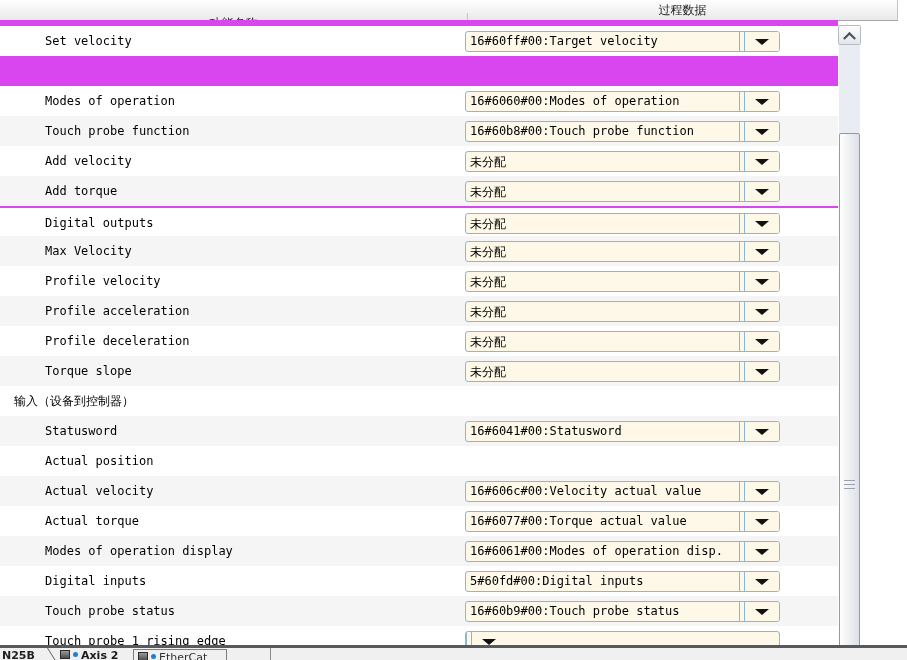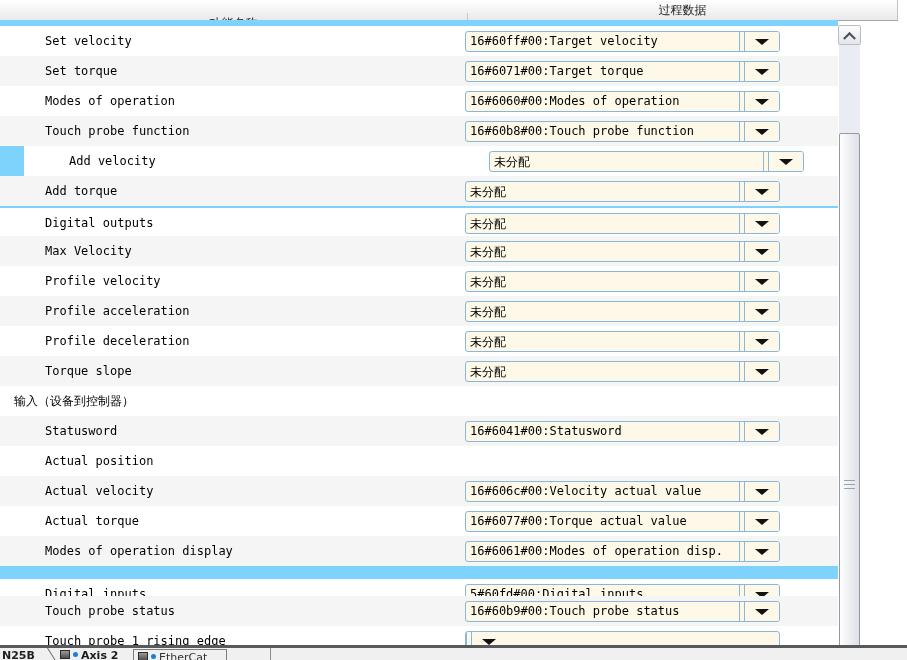--- a/index.html
+++ b/index.html
@@ -8,21 +8,21 @@
 
   
   .hdr{position:absolute;left:0;top:0;height:20px;width:898px;display:flex;
        border-bottom:1px solid #a6a6a6;background:linear-gradient(#ffffff,#e9e9e9);}
   .hdr-cell{display:flex;align-items:center;justify-content:center;height:100%;
             font-family:"DejaVu Sans",sans-serif;font-size:12px;color:#222;}
   .hdr-c1{width:467px;border-right:1px solid #c4c4c4;margin-top:13px;}
   .hdr-c2{flex:1;border-right:1px solid #c4c4c4;}
 
   
-  .tbody{position:absolute;left:0;top:20px;width:838px;height:625px;overflow:hidden;background:#7dd3fc;}
+  .tbody{position:absolute;left:0;top:20px;width:838px;height:625px;overflow:hidden;background:#d946ef;}
   .row{position:absolute;left:0;width:838px;height:30px;background:#ffffff;}
   .row.alt{background:#f5f5f5;}
   .rowlabel{position:absolute;left:45px;top:0;line-height:30px;white-space:nowrap;}
   .row.section .rowlabel{left:14px;font-family:"DejaVu Sans",sans-serif;}
 
   
   .combo{position:absolute;left:465px;top:5px;width:315px;height:21px;box-sizing:border-box;
          display:flex;background:#fdf8e7;border:1px solid #89b7d7;border-radius:3px;overflow:hidden;}
   .combo-text{flex:1;padding:2px 4px 0 4px;white-space:nowrap;overflow:hidden;}
   .combo-sep{width:4px;border-left:1px solid #89b7d7;border-right:1px solid #89b7d7;height:100%;}
@@ -80,51 +80,41 @@
       <div class="row" style="top: 6px;">
         <span class="rowlabel">Set velocity</span>
         <div class="combo">
           <span class="combo-text">16#60ff#00:Target velocity</span>
           <span class="combo-sep"></span>
           <span class="combo-btn">
             <i class="arrow"></i>
           </span>
         </div>
       </div>
-      <div class="row alt" style="top: 36px;">
-        <span class="rowlabel">Set torque</span>
-        <div class="combo">
-          <span class="combo-text">16#6071#00:Target torque</span>
-          <span class="combo-sep"></span>
-          <span class="combo-btn">
-            <i class="arrow"></i>
-          </span>
-        </div>
-      </div>
       <div class="row" style="top: 66px;">
         <span class="rowlabel">Modes of operation</span>
         <div class="combo">
           <span class="combo-text">16#6060#00:Modes of operation</span>
           <span class="combo-sep"></span>
           <span class="combo-btn">
             <i class="arrow"></i>
           </span>
         </div>
       </div>
       <div class="row alt" style="top: 96px; padding-left: 38px;">
         <span class="rowlabel">Touch probe function</span>
         <div class="combo">
           <span class="combo-text">16#60b8#00:Touch probe function</span>
           <span class="combo-sep"></span>
           <span class="combo-btn">
             <i class="arrow"></i>
           </span>
         </div>
       </div>
-      <div class="row" style="top: 126px; margin-left: 24px;">
+      <div class="row" style="top: 126px;">
         <span class="rowlabel">Add velocity</span>
         <div class="combo">
           <span class="combo-text">未分配</span>
           <span class="combo-sep"></span>
           <span class="combo-btn">
             <i class="arrow"></i>
           </span>
         </div>
       </div>
       <div class="row alt" style="top: 156px;">
@@ -236,21 +226,21 @@
       <div class="row alt" style="top: 516px;">
         <span class="rowlabel">Modes of operation display</span>
         <div class="combo">
           <span class="combo-text">16#6061#00:Modes of operation disp.</span>
           <span class="combo-sep"></span>
           <span class="combo-btn">
             <i class="arrow"></i>
           </span>
         </div>
       </div>
-      <div class="row" style="top: 546px; margin-top: 13px;">
+      <div class="row" style="top: 546px;">
         <span class="rowlabel">Digital inputs</span>
         <div class="combo">
           <span class="combo-text">5#60fd#00:Digital inputs</span>
           <span class="combo-sep"></span>
           <span class="combo-btn">
             <i class="arrow"></i>
           </span>
         </div>
       </div>
       <div class="row alt" style="top: 576px;">

